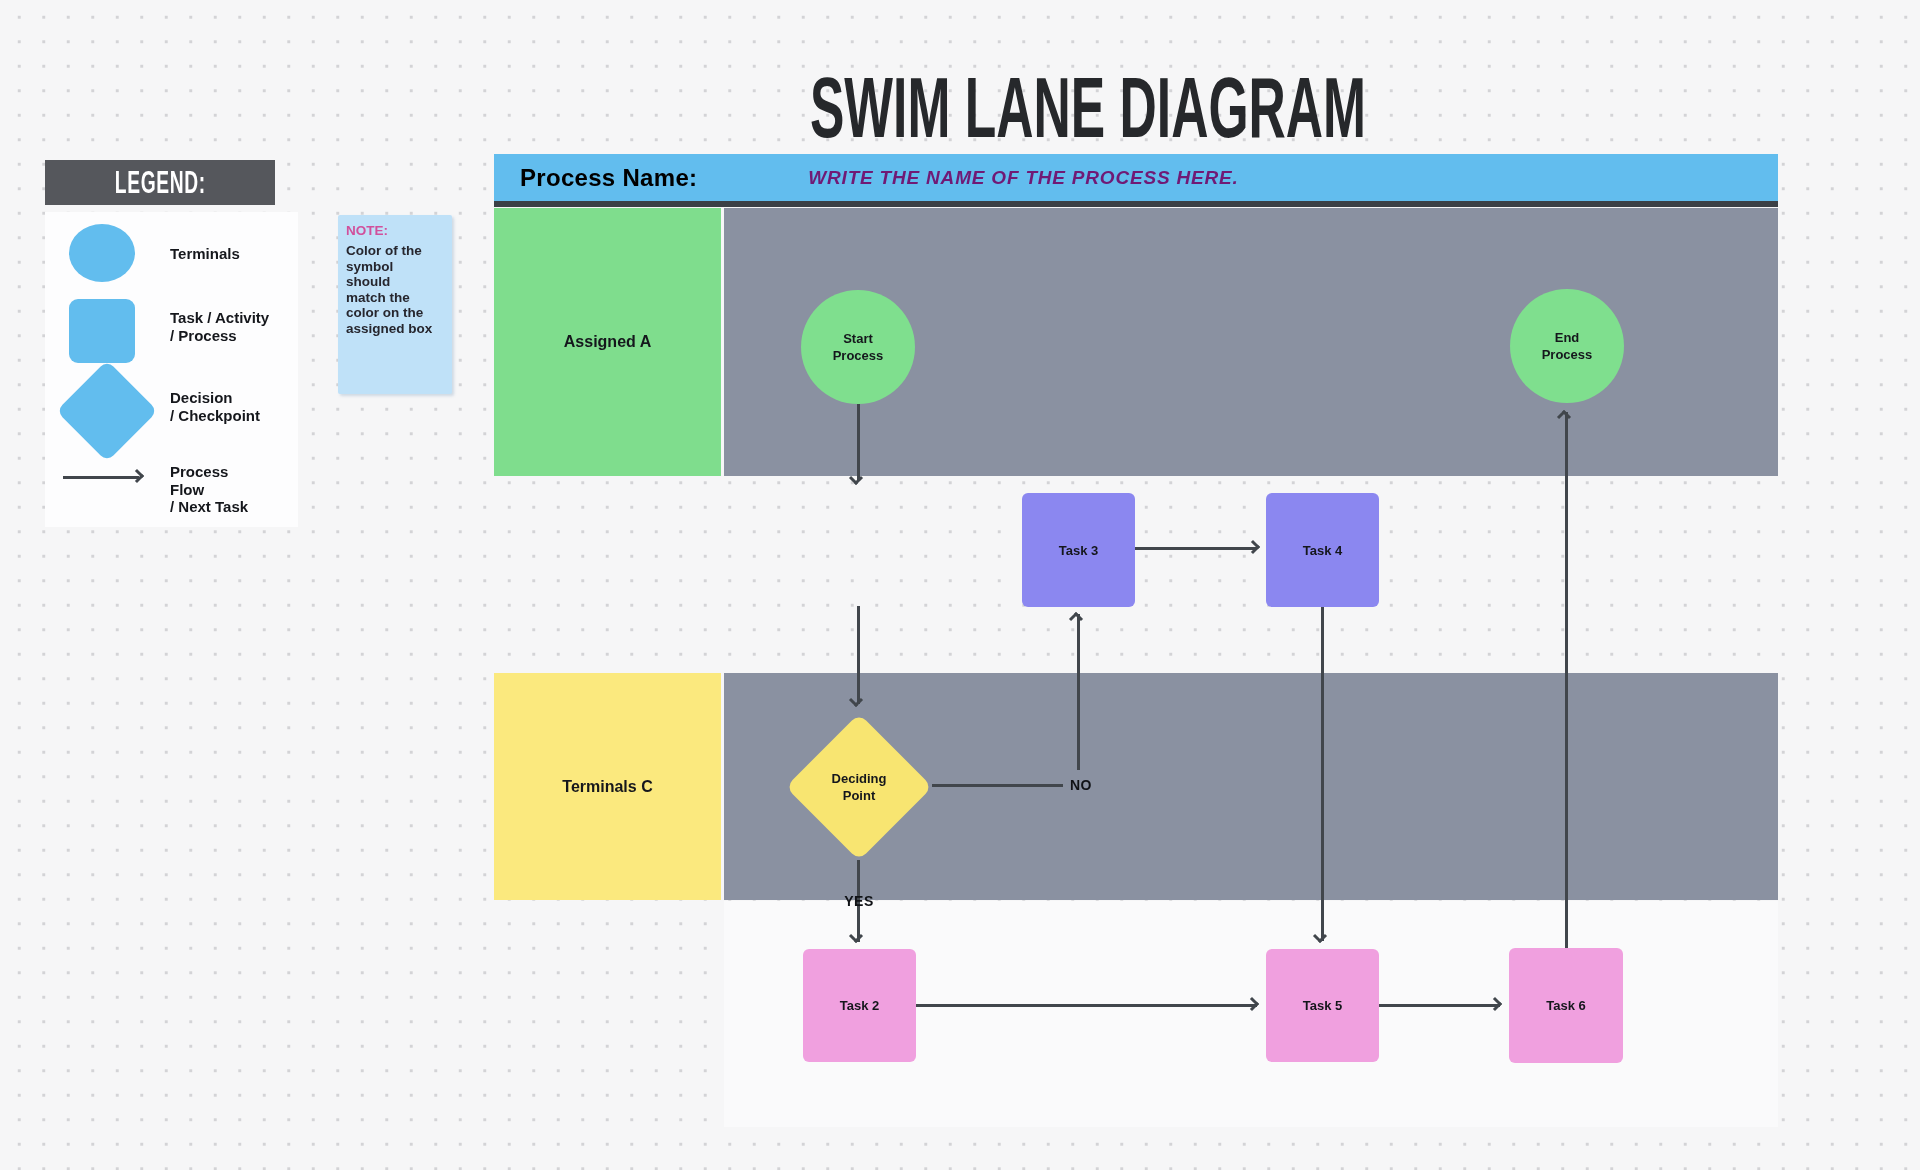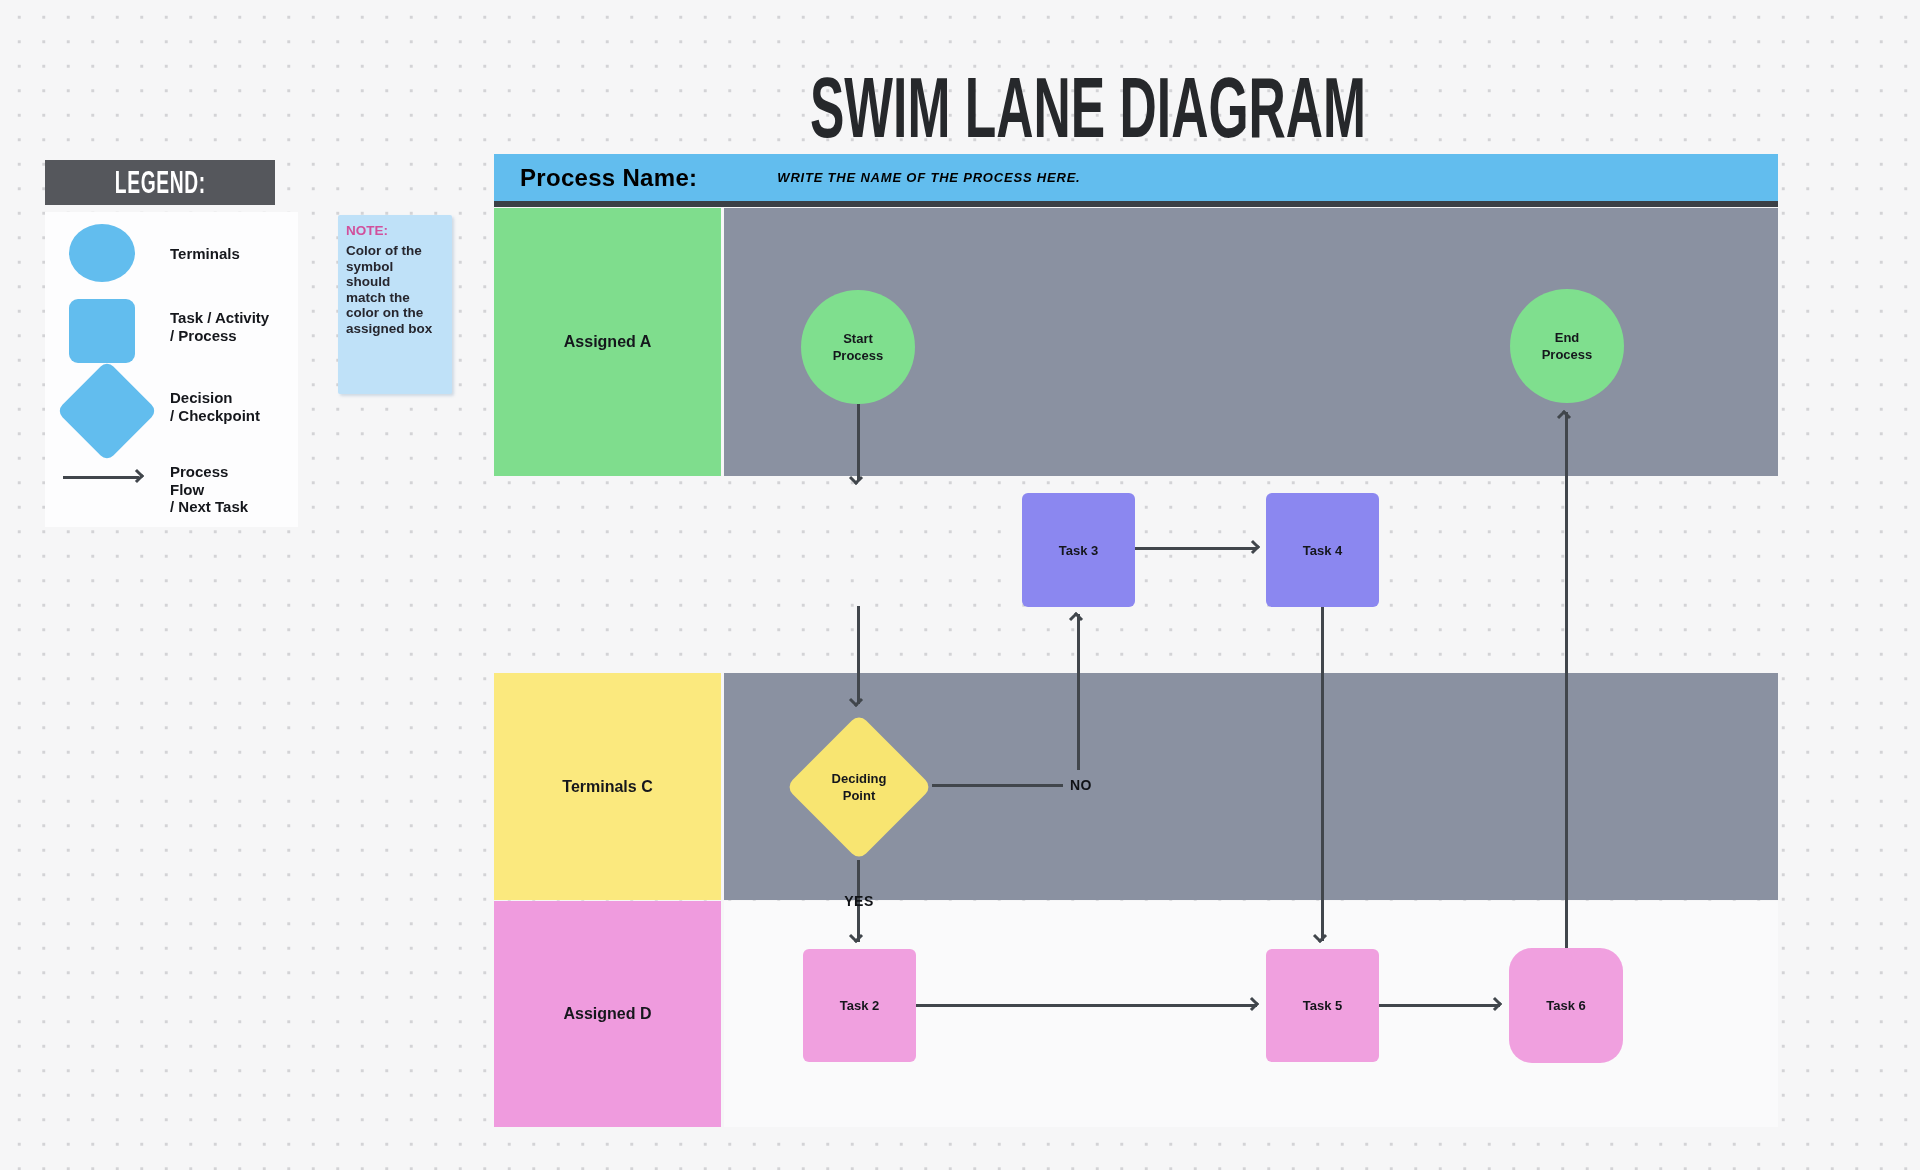--- a/index.html
+++ b/index.html
@@ -64,22 +64,22 @@
   .note-heading{font-size:13.5px;font-weight:700;color:var(--note-pink);margin-bottom:5px;}
   .note-body{font-size:13.5px;font-weight:700;color:#26262e;line-height:15.5px;white-space:pre-line;}
   
   .proc-bar{
     position:absolute;left:494px;top:154px;width:1284px;height:53px;
     background:var(--legend-blue);border-bottom:6px solid var(--bar-underline);
     display:flex;align-items:center;
   }
   .proc-label{font-size:24px;font-weight:700;color:#000000;margin-left:26px;letter-spacing:0.3px;}
   .proc-placeholder{
-    font-size:13px;font-weight:700;font-style:italic;color:#000000;
-    margin-left:80px;letter-spacing:0.8px;
+    font-size:19px;font-weight:700;font-style:italic;color:#701a75;
+    margin-left:111px;letter-spacing:0.8px;
   }
   
   .lane{position:absolute;left:494px;width:1284px;}
   .lane-label{
     position:absolute;left:0;top:0;width:227px;height:100%;
     display:flex;align-items:center;justify-content:center;
     font-size:16px;font-weight:700;color:var(--ink);
   }
   .lane-content{position:absolute;left:230px;top:0;width:1054px;height:100%;}
   .laneA{top:208px;height:268px;padding-left:20px;} .laneA .lane-label{background:var(--label-green);} .laneA .lane-content{background:var(--lane-gray);}
@@ -95,21 +95,21 @@
   .task{width:113px;height:113px;border-radius:6px;}
   .task.purple{background:var(--node-purple);}
   .task.pink{background:var(--node-pink);}
   .n-start{left:801px;top:290px;}
   .n-end{left:1510px;top:289px;}
   .n-task1{left:802px;top:493px;}
   .n-task3{left:1022px;top:493px;height:114px;}
   .n-task4{left:1266px;top:493px;height:114px;}
   .n-task2{left:803px;top:949px;}
   .n-task5{left:1266px;top:949px;}
-  .n-task6{left:1509px;top:948px;width:114px;height:115px;border-radius:23px;}
+  .n-task6{left:1509px;top:948px;width:114px;height:115px;}
   .diamond{
     position:absolute;left:807px;top:735px;width:104px;height:104px;
     background:var(--node-yellow);border-radius:10px;transform:rotate(45deg);
   }
   .diamond-text{
     position:absolute;left:799px;top:735px;width:120px;height:104px;
     display:flex;align-items:center;justify-content:center;text-align:center;
     font-size:13px;font-weight:700;color:var(--ink);line-height:17px;white-space:pre-line;
   }
   
@@ -166,21 +166,20 @@
 
   <div class="lane laneA">
     <div class="lane-label">Assigned A</div>
     <div class="lane-content"></div>
   </div>
   <div class="lane laneC">
     <div class="lane-label">Terminals C</div>
     <div class="lane-content"></div>
   </div>
   <div class="lane laneD">
-    <div class="lane-label">Assigned D</div>
     <div class="lane-content"></div>
   </div>
 
   <div class="line-v" style="left:857px;top:404px;height:76px;"></div>
   <div class="chev down" style="left:851px;top:473px;"></div>
 
   <div class="line-v" style="left:857px;top:606px;height:98px;"></div>
   <div class="chev down" style="left:851px;top:695px;"></div>
 
   <div class="line-h" style="left:932px;top:784px;width:131px;"></div>

